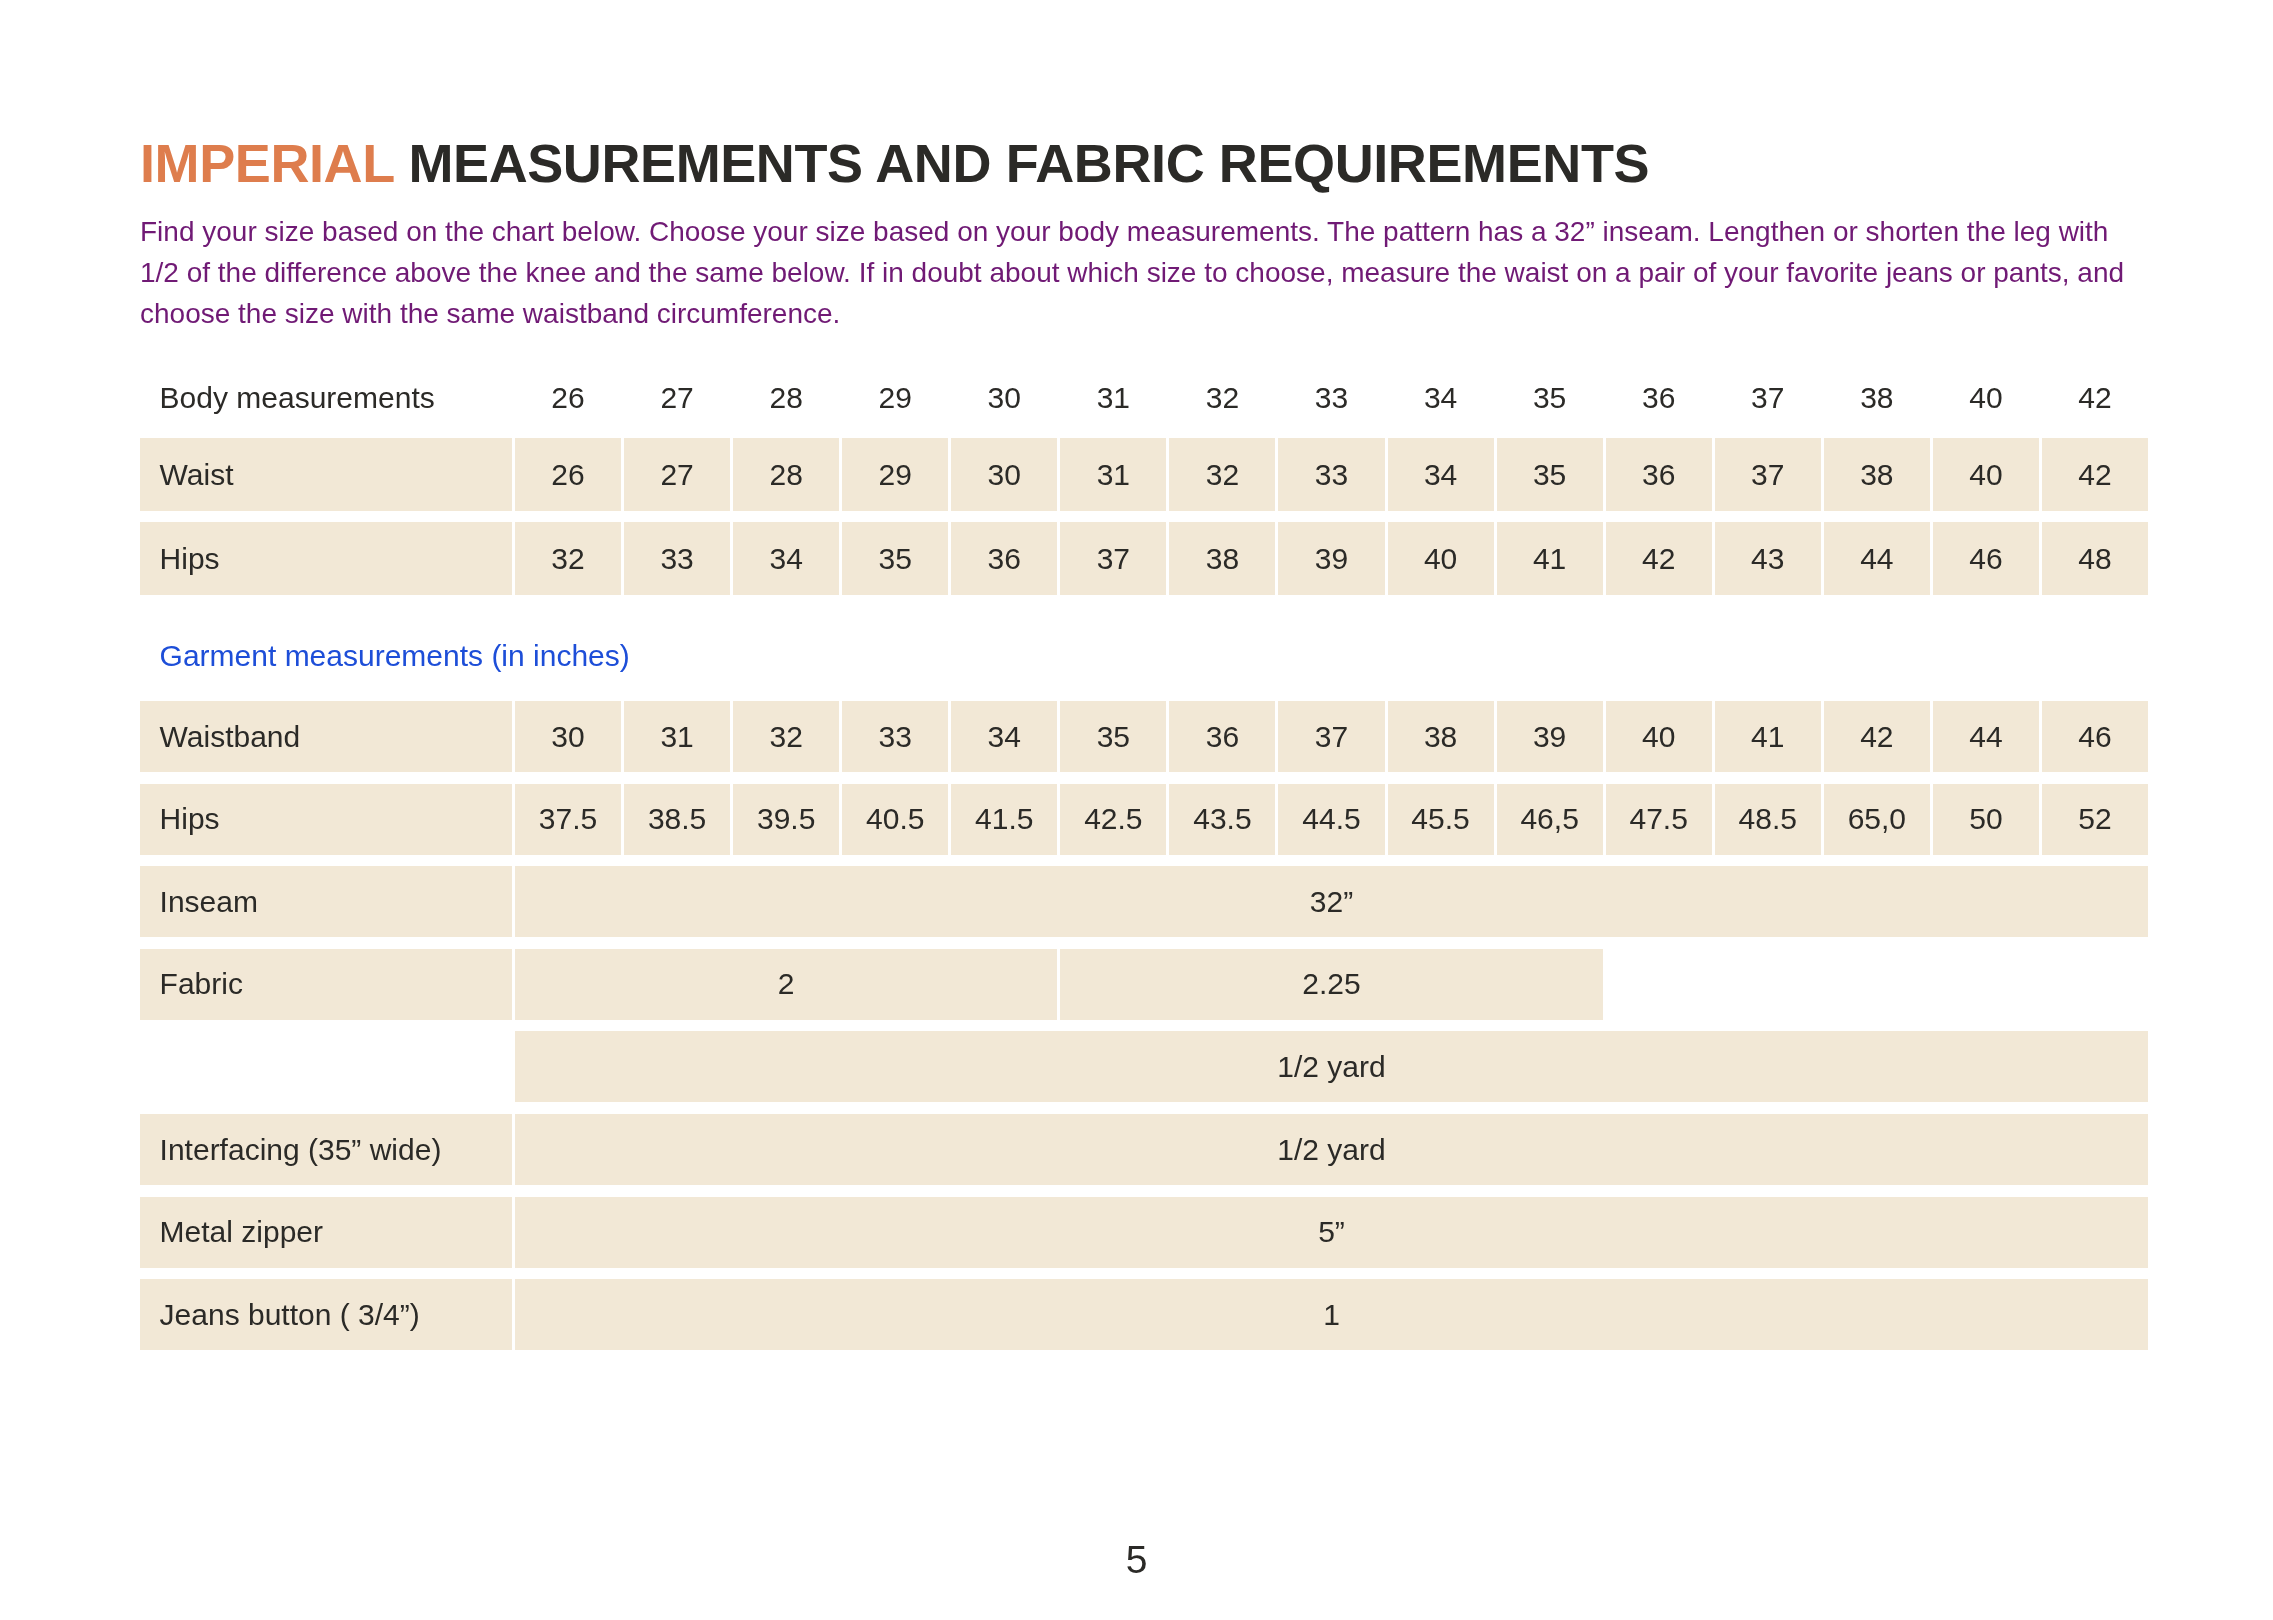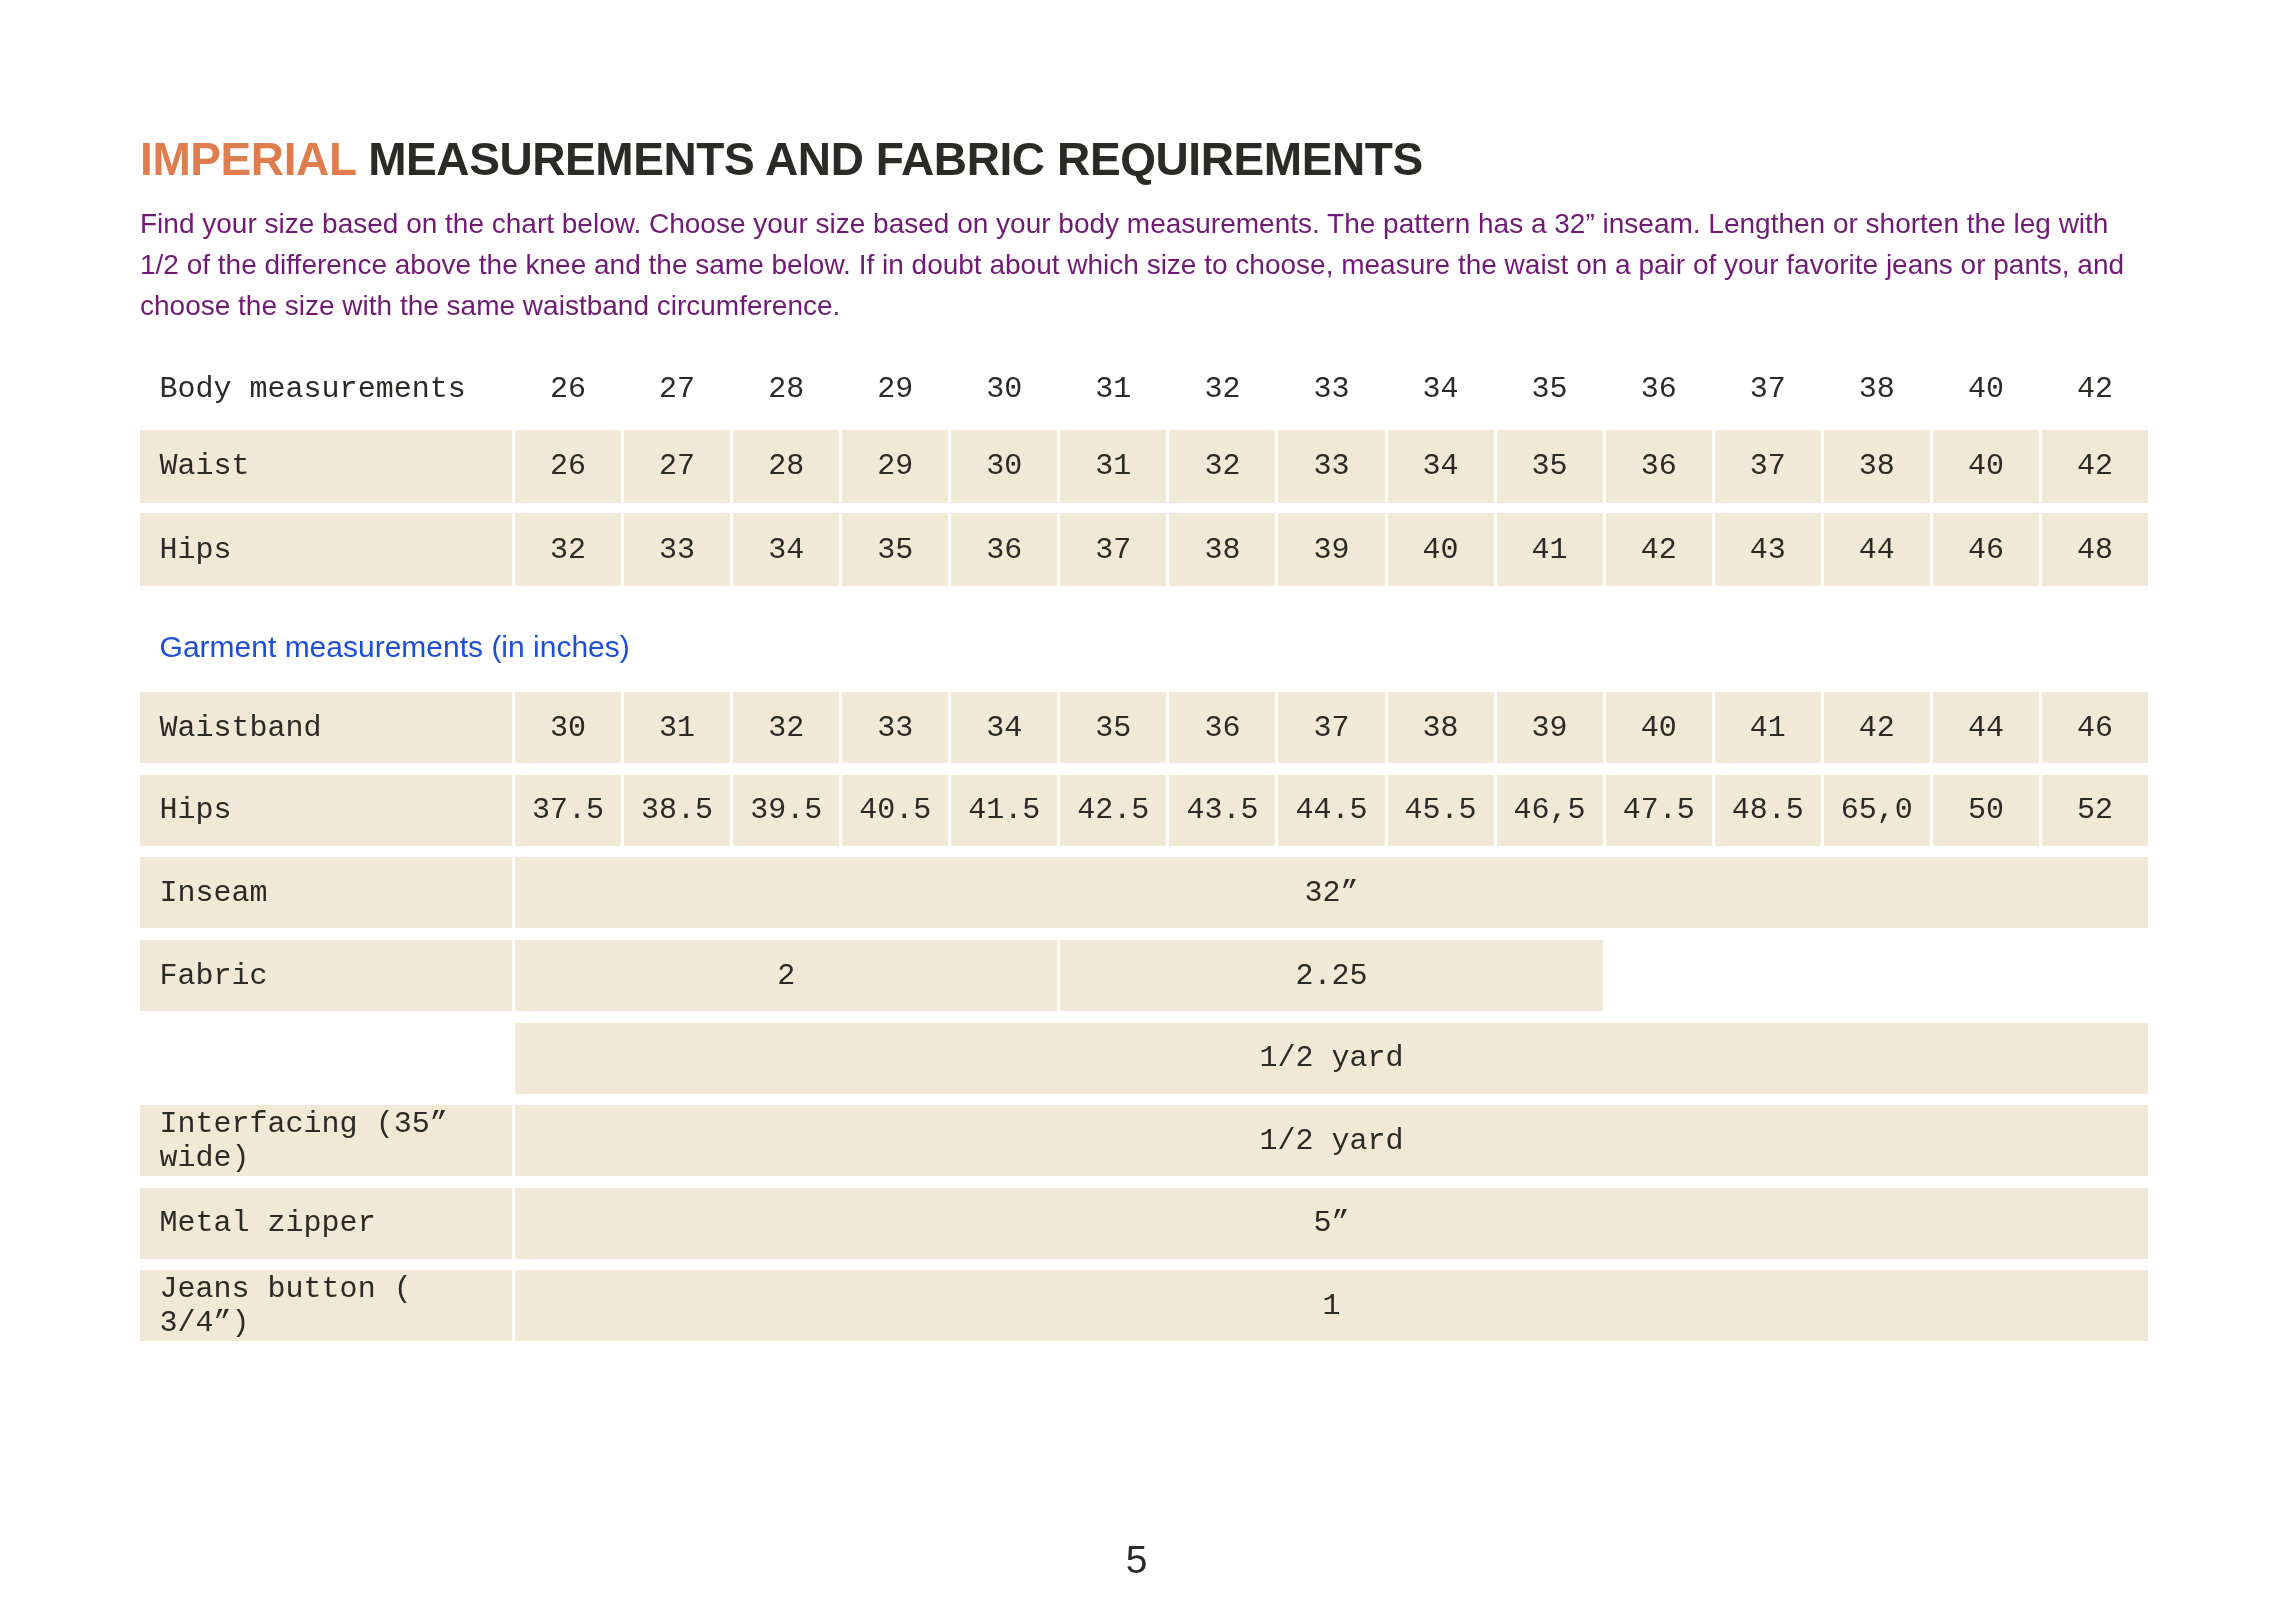--- a/index.html
+++ b/index.html
@@ -13,42 +13,41 @@
     overflow: hidden;
   }
   .content {
     position: absolute;
     left: 140px;
     top: 134px;
     width: 2008px;
   }
   h1.title {
     margin: 0;
-    font-size: 46px;
+    font-size: 54px;
     font-weight: bold;
     letter-spacing: -0.4px;
     line-height: 1.1;
     color: #2b2a27;
     white-space: nowrap;
   }
   h1.title .accent { color: var(--accent, #de7d4d); }
   p.intro {
     margin: 18px 0 0 0;
     font-size: 28px;
     line-height: 41px;
     color: #701a75;
   }
   .chart { margin-top: 41px; }
   .grid-row {
     display: grid;
     grid-template-columns: 372px repeat(15, 1fr);
     column-gap: 3px;
     height: 73px;
     margin-bottom: 10.7px;
-    font-family: Liberation Mono, monospace;
   }
   .grid-row.tall { height: 71px; margin-bottom: 11.6px; }
   .grid-row.header-row { height: 45px; margin-bottom: 18px; }
   .cell, .label-cell {
     background: var(--beige, #f2e8d6);
     display: flex;
     align-items: center;
     justify-content: center;
     font-size: 30px;
     color: #2b2a27;

